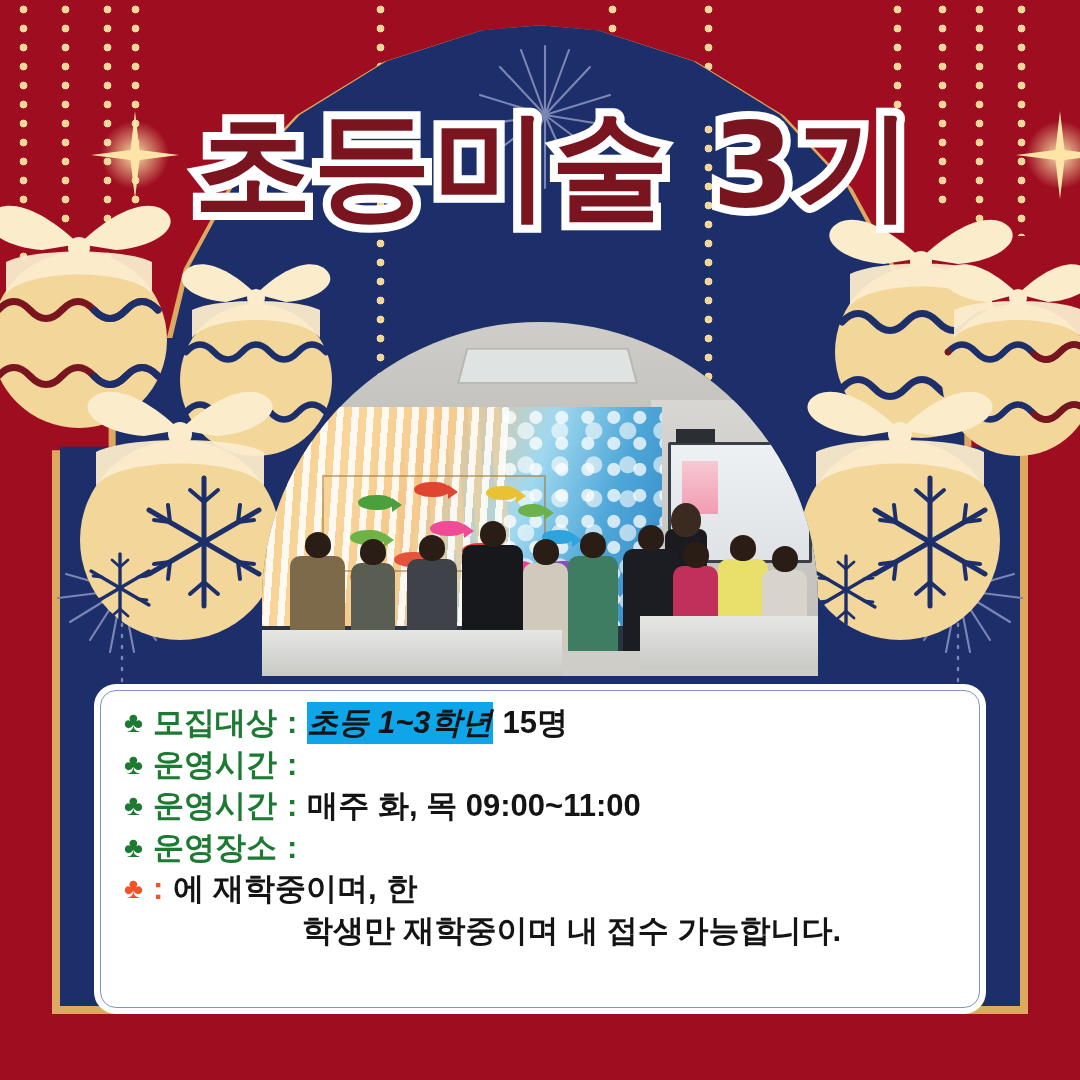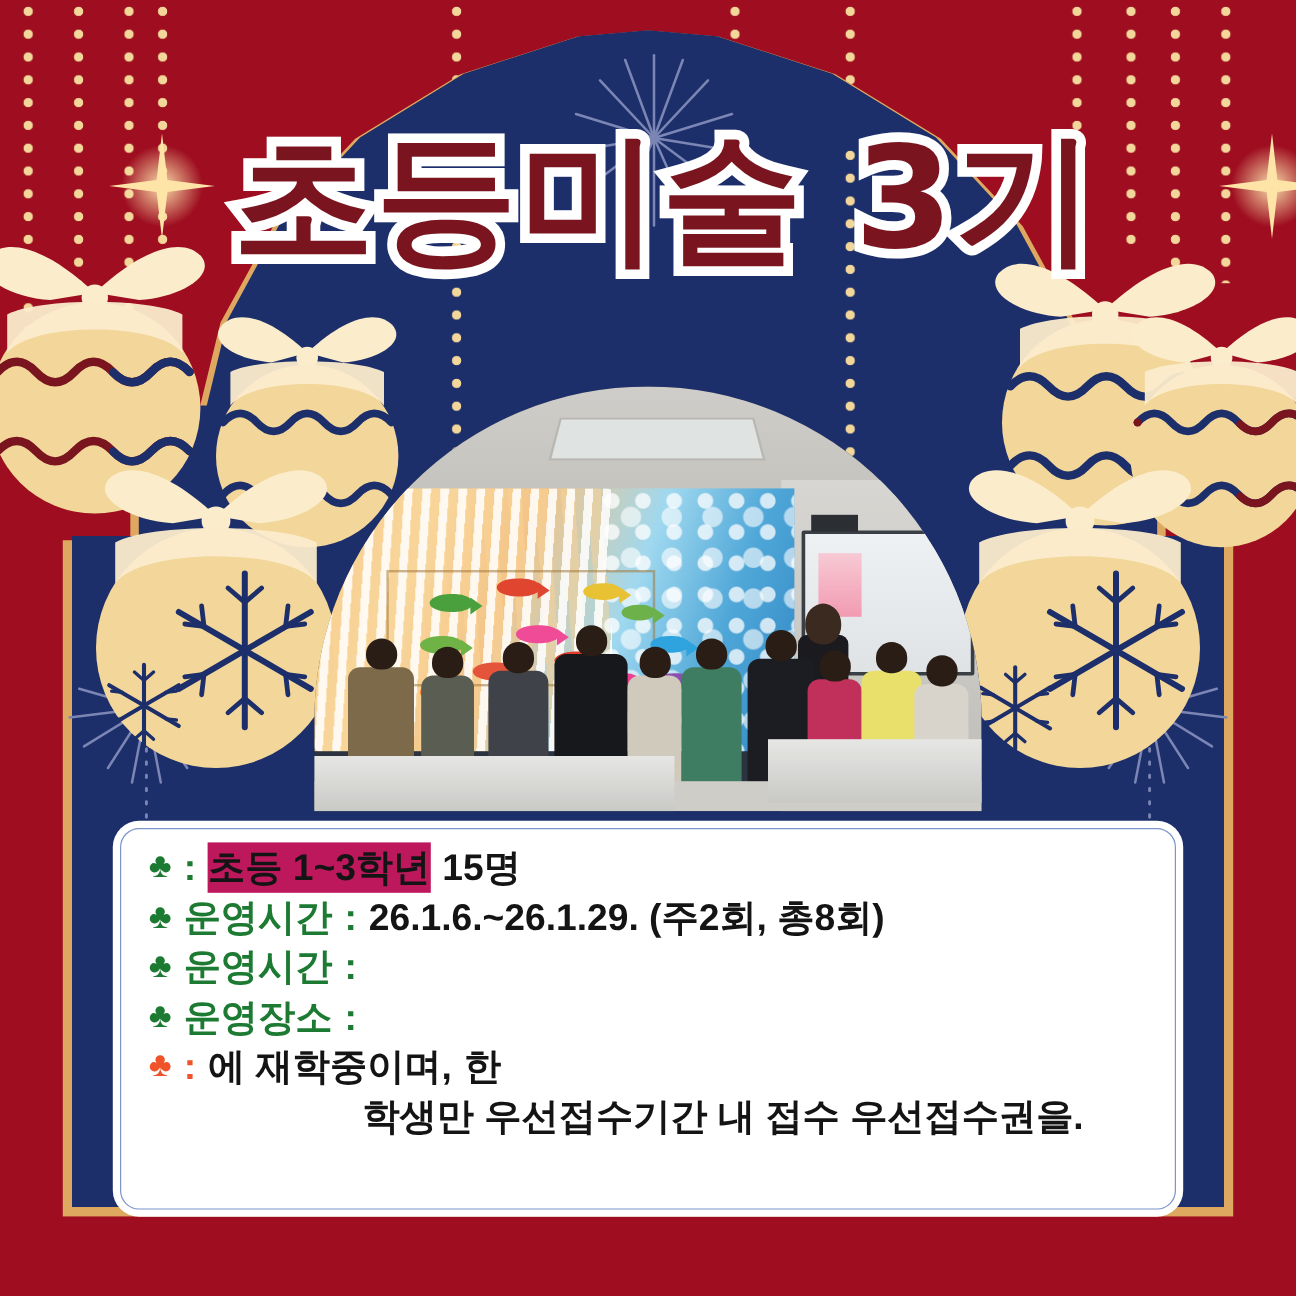--- a/index.html
+++ b/index.html
@@ -100,21 +100,21 @@
   }
   .panel:after{content:"";position:absolute;inset:6px;border:1px solid #7b94c9;border-radius:16px;pointer-events:none;}
   .rows{position:absolute;left:30px;right:24px;top:18px;}
   .row{display:flex;align-items:flex-start;gap:10px;line-height:1.34;
     font-size:31px;font-weight:700;color:#111;white-space:nowrap;}
   .club{font-size:29px;line-height:1.4;color:#1d7a32;flex:0 0 auto;}
   .club.warn{color:#f0522a;}
   .lbl{color:#1d7a32;flex:0 0 auto;}
   .lbl.warn{color:#f0522a;}
   .val{color:#141414;font-weight:700;}
-  .hl{background:#be185d;}
+  .hl{background:#0ea5e9;font-style:italic;}
   .cont{padding-left:178px;color:#141414;font-weight:700;font-size:31px;line-height:1.34;}
 </style>
 </head>
 <body>
 
 <div class="poster">
 
   <div class="string" style="left:19px;height:340px;"></div>
   <div class="string" style="left:61px;height:236px;"></div>
   <div class="string" style="left:103px;height:392px;"></div>
@@ -434,48 +434,49 @@
       <div class="desk" style="left:-2%;width:56%;"></div>
       <div class="desk" style="left:68%;width:40%;bottom:2%;height:15%;"></div>
     </div>
   </div>
 
   <div class="panel">
     <div class="rows">
 
       <div class="row">
         <span class="club">♣</span>
+        <span class="lbl">모집대상</span>
         <span class="lbl">:</span>
         <span class="val hl">초등 1~3학년</span>
         <span class="val"> 15명</span>
       </div>
 
       <div class="row">
         <span class="club">♣</span>
         <span class="lbl">운영시간</span>
         <span class="lbl">:</span>
-        <span class="val">26.1.6.~26.1.29. (주2회, 총8회)</span>
       </div>
 
       <div class="row">
         <span class="club">♣</span>
         <span class="lbl">운영시간</span>
         <span class="lbl">:</span>
+        <span class="val">매주 화, 목 09:00~11:00</span>
       </div>
 
       <div class="row">
         <span class="club">♣</span>
         <span class="lbl">운영장소</span>
         <span class="lbl">:</span>
       </div>
 
       <div class="row">
         <span class="club warn">♣</span>
         <span class="lbl warn">:</span>
         <span class="val">에 재학중이며, </span>
         <span class="val">한</span>
       </div>
 
-      <div class="cont">학생만 우선접수기간 내 접수 우선접수권을.</div>
+      <div class="cont">학생만 재학중이며 내 접수 가능합니다.</div>
     </div>
   </div>
 
 </div>
 
 </body></html>

